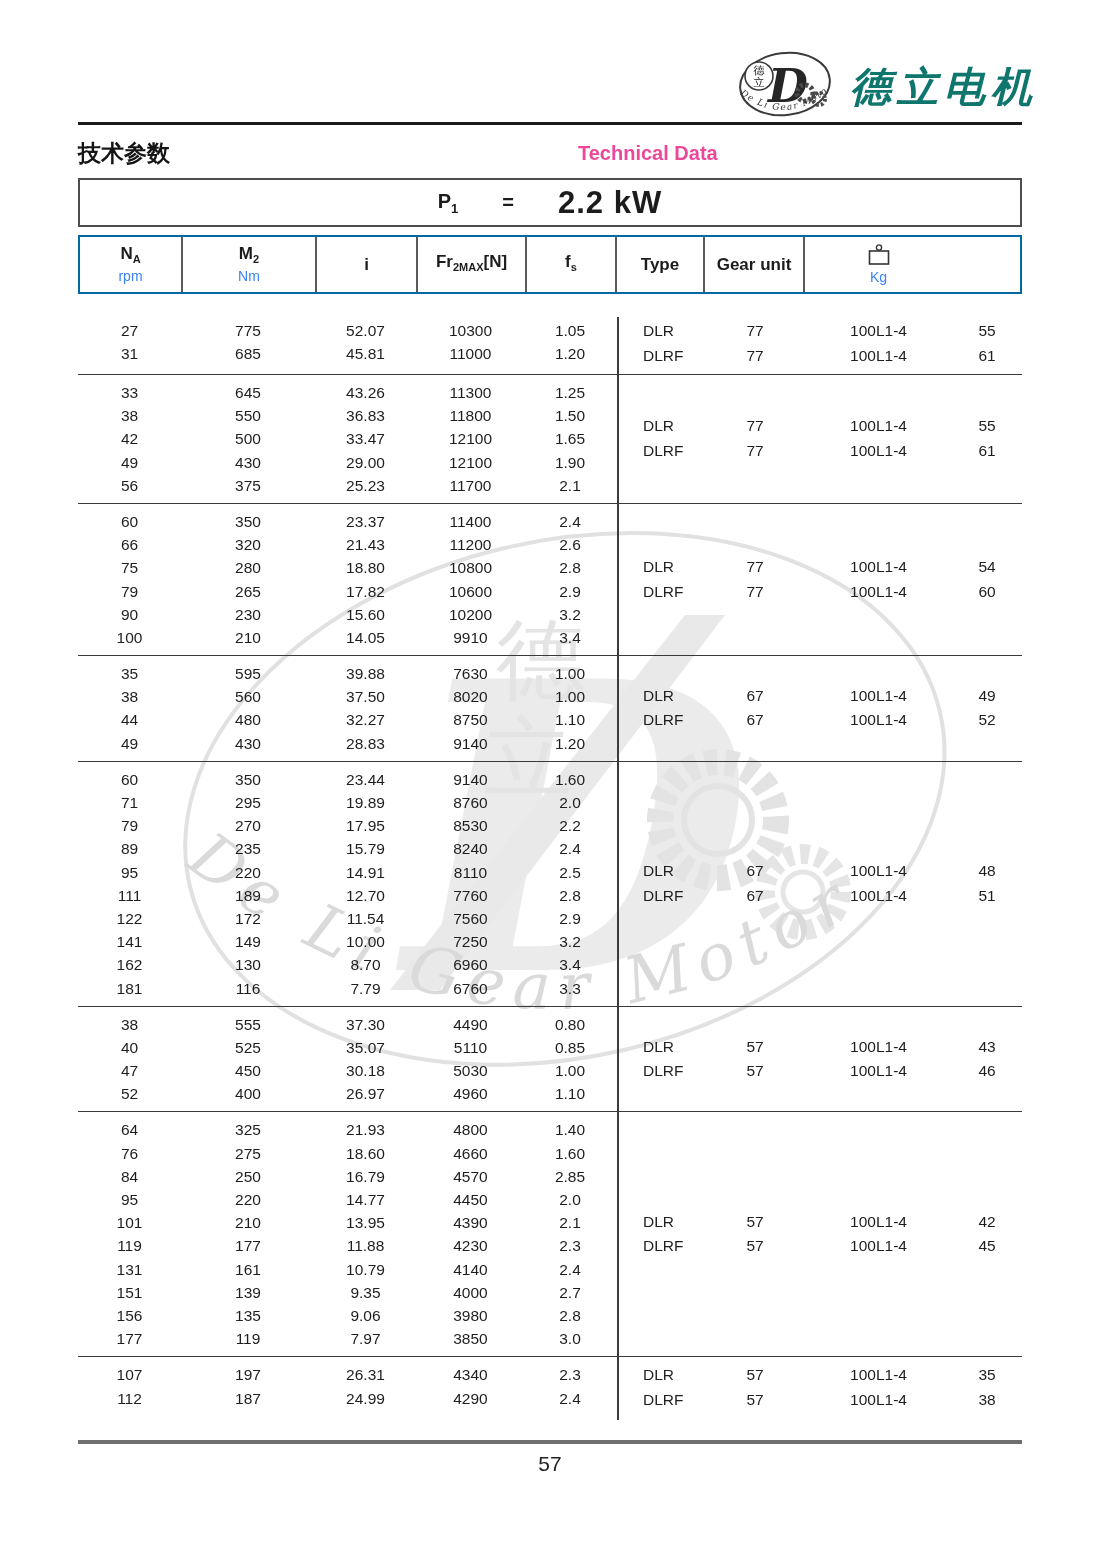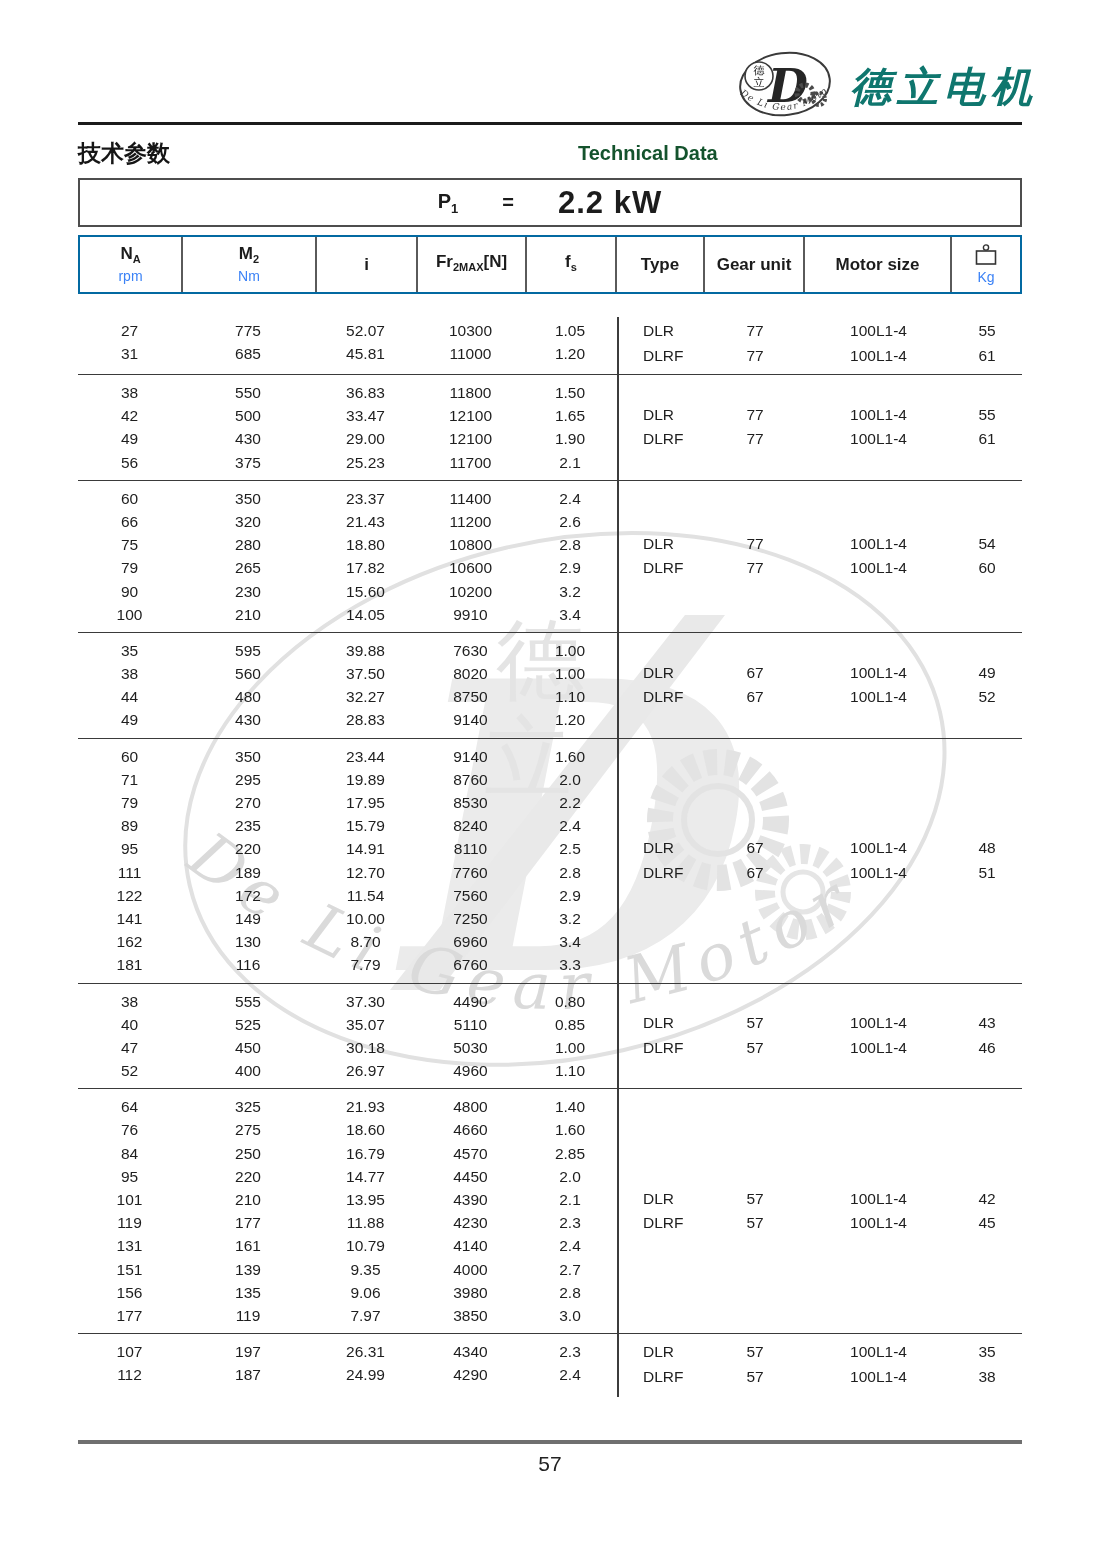--- a/index.html
+++ b/index.html
@@ -10,21 +10,21 @@
   .watermark { position:absolute; left:140px; top:520px; width:840px; height:600px; z-index:0; pointer-events:none; }
 
   
   .logo-svg { position:absolute; top:44px; left:726px; width:118px; height:82px; z-index:2; }
   .brand { position:absolute; top:60px; left:850px; width:175px; font-family:"DejaVu Serif","Liberation Serif",serif;
            font-weight:bold; font-style:italic; font-size:41px; letter-spacing:6px; color:#0f766e; white-space:nowrap; z-index:2; }
 
   .top-rule { position:absolute; top:122px; left:78px; width:944px; height:3px; background:#1b1b1b; z-index:2; }
 
   .title-zh { position:absolute; top:138px; left:78px; font-size:23px; font-weight:bold; color:#151515; z-index:2; }
-  .title-en { position:absolute; top:142px; left:578px; font-size:20px; font-weight:bold; color:#14532d; z-index:2; }
+  .title-en { position:absolute; top:142px; left:578px; font-size:20px; font-weight:bold; color:#ec4899; z-index:2; }
 
   
   .power-box { position:absolute; top:178px; left:78px; width:944px; height:49px; border:2px solid #4d4d4d;
                display:flex; align-items:center; justify-content:center; background:transparent; z-index:2;gap:44px; }
   .power-base { font-size:20px; font-weight:bold; }
   .power-base sub { font-size:13px; }
   .power-eq { font-size:20px; font-weight:bold; }
   .power-value { font-size:31px; font-weight:bold; letter-spacing:1px; }
 
   
@@ -128,23 +128,20 @@
       <div class="hcell">
         <span class="h-main">f<sub>s</sub></span>
       </div>
       <div class="hcell">
         <span class="h-main">Type</span>
       </div>
       <div class="hcell">
         <span class="h-main">Gear unit</span>
       </div>
       <div class="hcell">
-        <span class="h-main">Motor size</span>
-      </div>
-      <div class="hcell">
         <svg class="weight-glyph" width="26" height="24" viewBox="0 0 26 24">
           <circle cx="13" cy="3.5" r="2.6" fill="none" stroke="#333" stroke-width="1.4"></circle>
           <rect x="3.5" y="7" width="19" height="13" fill="none" stroke="#333" stroke-width="1.6"></rect>
         </svg>
         <span class="h-unit">Kg</span>
       </div>
     </div>
 
   <div class="data-area" id="data-area">
       <div class="group">
@@ -175,20 +172,27 @@
             <span class="vcell vc0">DLRF</span>
             <span class="vcell vc1">77</span>
             <span class="vcell vc2">100L1-4</span>
             <span class="vcell vc3">61</span>
           </div>
         </div>
       </div>
       <div class="group">
         <div class="group-left">
           <div class="drow">
+            <span class="dcell c0">33</span>
+            <span class="dcell c1">645</span>
+            <span class="dcell c2">43.26</span>
+            <span class="dcell c3">11300</span>
+            <span class="dcell c4">1.25</span>
+          </div>
+          <div class="drow">
             <span class="dcell c0">38</span>
             <span class="dcell c1">550</span>
             <span class="dcell c2">36.83</span>
             <span class="dcell c3">11800</span>
             <span class="dcell c4">1.50</span>
           </div>
           <div class="drow">
             <span class="dcell c0">42</span>
             <span class="dcell c1">500</span>
             <span class="dcell c2">33.47</span>

